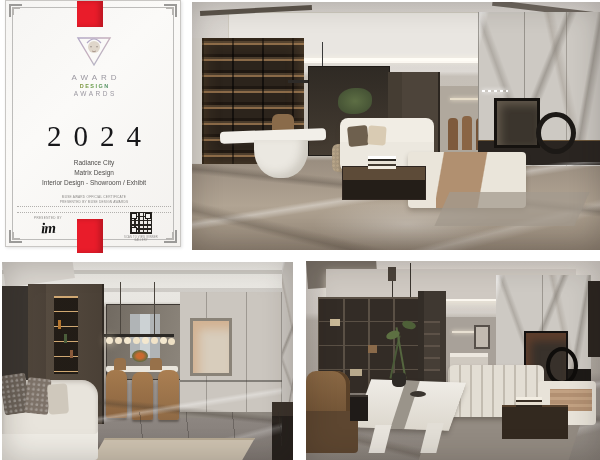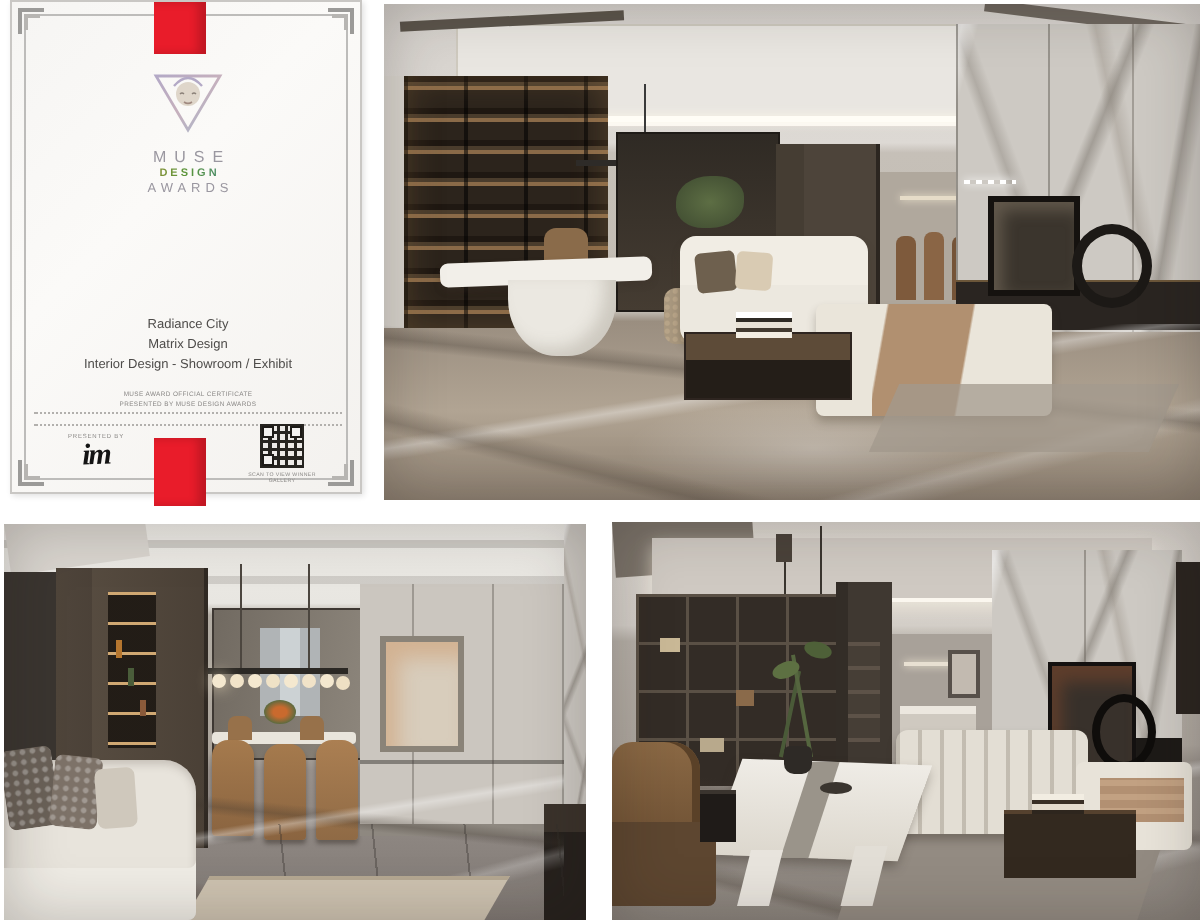--- a/index.html
+++ b/index.html
@@ -109,25 +109,26 @@
                 <stop offset=".5" stop-color="#c6b0bd"></stop>
                 <stop offset="1" stop-color="#a8b8cc"></stop>
             </linearGradient>
           </defs>
           <polygon points="4,3 36,3 20,30" fill="none" stroke="url(#lg)" stroke-width="1.4"></polygon>
           <circle cx="20" cy="12" r="6" fill="#d9d0c2" opacity=".85"></circle>
           <path d="M13,8 Q20,0 27,8" fill="none" stroke="#b3a9c6" stroke-width="1.2"></path>
           <path d="M16,12 q1,-1 2,0 M22,12 q1,-1 2,0" fill="none" stroke="#8a8078" stroke-width=".7"></path>
           <path d="M18,16 q2,1.4 4,0" fill="none" stroke="#a08a80" stroke-width=".8"></path>
         </svg>
-        <div class="logo-word1">MUSE</div>
+        <div class="logo-word1">AWARD</div>
         <div class="logo-word2">DESIGN</div>
         <div class="logo-word3">AWARDS</div>
       </div>
 
+      <div class="year">2024</div>
 
       <div class="recipient">
         <div>Radiance City</div>
         <div>Matrix Design</div>
         <div>Interior Design - Showroom / Exhibit</div>
       </div>
 
       <div class="fineprint">
         <div>MUSE AWARD OFFICIAL CERTIFICATE</div>
         <div>PRESENTED BY MUSE DESIGN AWARDS</div>

